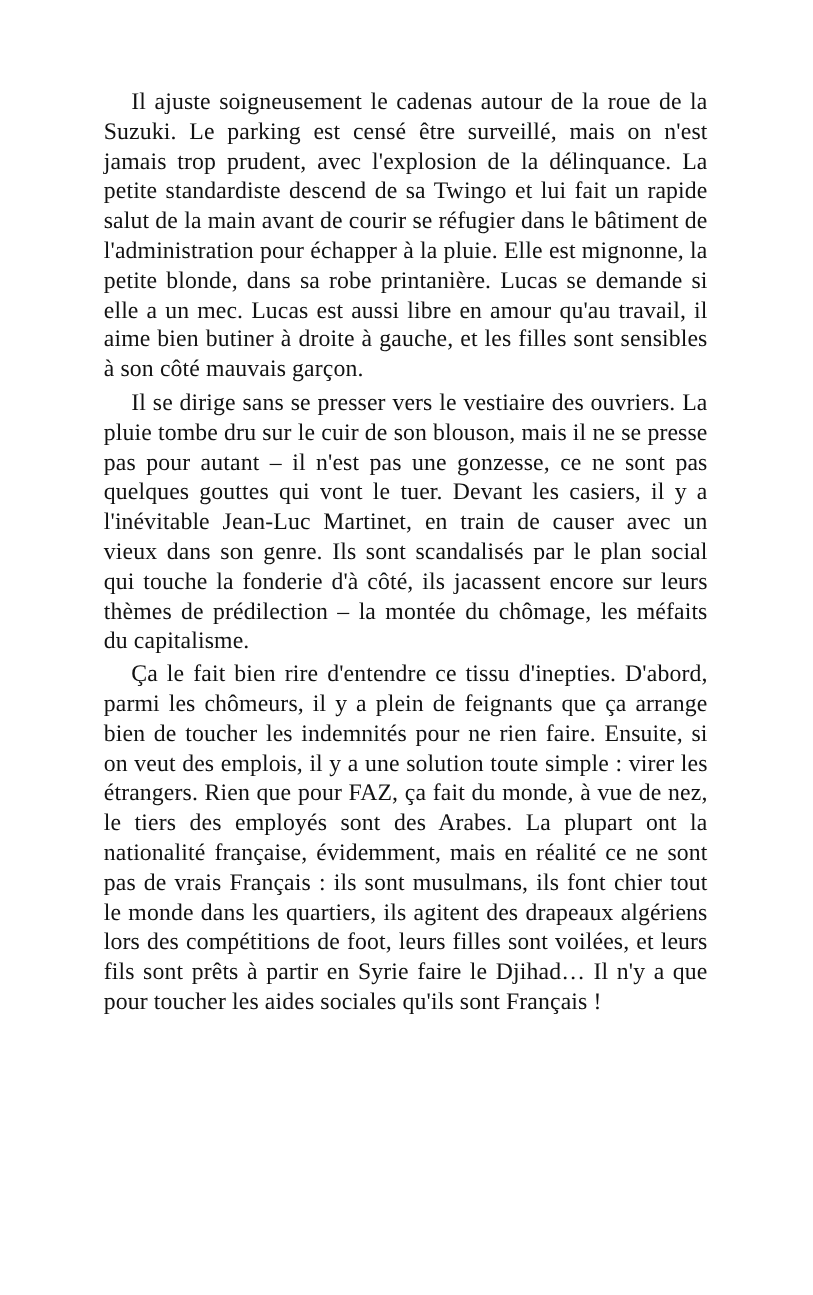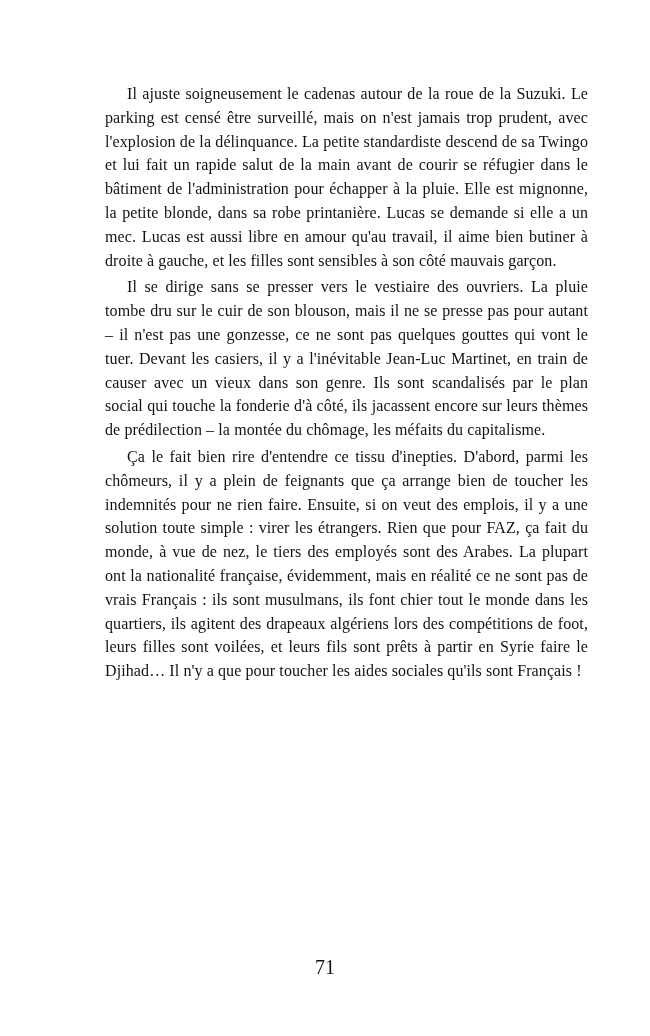--- a/index.html
+++ b/index.html
@@ -12,27 +12,26 @@
       width: 650px;
       height: 1036px;
       background: #ffffff;
       font-family: "Liberation Serif", "DejaVu Serif", serif;
       color: #121212;
       overflow: hidden;
     }
     .text-block {
       position: absolute;
       left: 83px;
-      top: 82px;
+      top: 70px;
       width: 483px;
-      font-size: 16px;
+      font-size: 19px;
       line-height: 23.8px;
       text-align: justify;
       letter-spacing: 0.1px;
-      margin-left: 22px;
     }
     .text-block p {
       margin: 0 0 3px 0;
       text-indent: 22px;
     }
     .page-number {
       position: absolute;
       left: 0;
       top: 955px;
       width: 650px;
@@ -43,14 +42,13 @@
   </style>
 </head>
 <body>
 
 <div class="book-page">
   <div class="text-block">
     <p>Il ajuste soigneusement le cadenas autour de la roue de la Suzuki. Le parking est censé être surveillé, mais on n'est jamais trop prudent, avec l'explosion de la délinquance. La petite standardiste descend de sa Twingo et lui fait un rapide salut de la main avant de courir se réfugier dans le bâtiment de l'administration pour échapper à la pluie. Elle est mignonne, la petite blonde, dans sa robe printanière. Lucas se demande si elle a un mec. Lucas est aussi libre en amour qu'au travail, il aime bien butiner à droite à gauche, et les filles sont sensibles à son côté mauvais garçon.</p>
     <p>Il se dirige sans se presser vers le vestiaire des ouvriers. La pluie tombe dru sur le cuir de son blouson, mais il ne se presse pas pour autant – il n'est pas une gonzesse, ce ne sont pas quelques gouttes qui vont le tuer. Devant les casiers, il y a l'inévitable Jean-Luc Martinet, en train de causer avec un vieux dans son genre. Ils sont scandalisés par le plan social qui touche la fonderie d'à côté, ils jacassent encore sur leurs thèmes de prédilection – la montée du chômage, les méfaits du capitalisme.</p>
     <p>Ça le fait bien rire d'entendre ce tissu d'inepties. D'abord, parmi les chômeurs, il y a plein de feignants que ça arrange bien de toucher les indemnités pour ne rien faire. Ensuite, si on veut des emplois, il y a une solution toute simple : virer les étrangers. Rien que pour FAZ, ça fait du monde, à vue de nez, le tiers des employés sont des Arabes. La plupart ont la nationalité française, évidemment, mais en réalité ce ne sont pas de vrais Français : ils sont musulmans, ils font chier tout le monde dans les quartiers, ils agitent des drapeaux algériens lors des compétitions de foot, leurs filles sont voilées, et leurs fils sont prêts à partir en Syrie faire le Djihad… Il n'y a que pour toucher les aides sociales qu'ils sont Français !</p>
   </div>
-  <div class="page-number">71</div>
 </div>
 
 </body></html>

